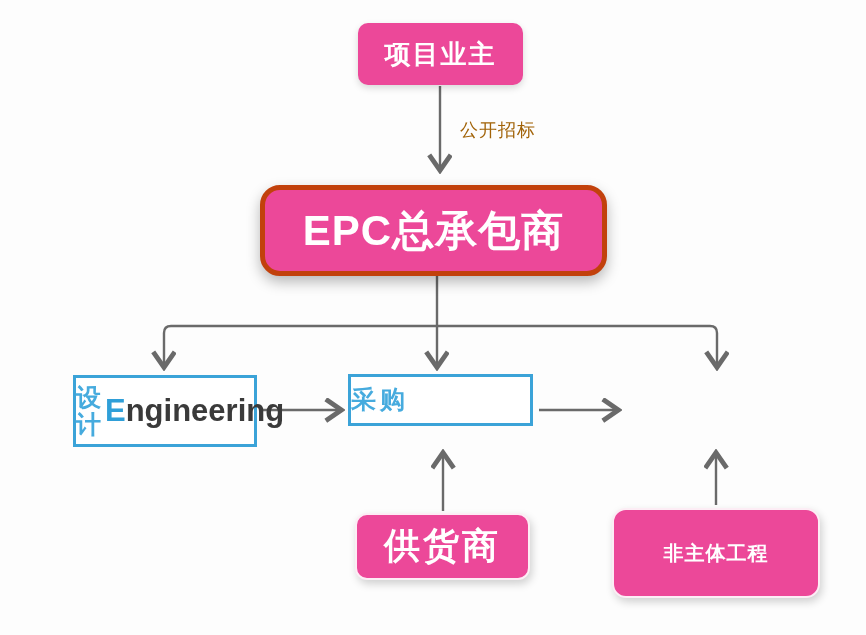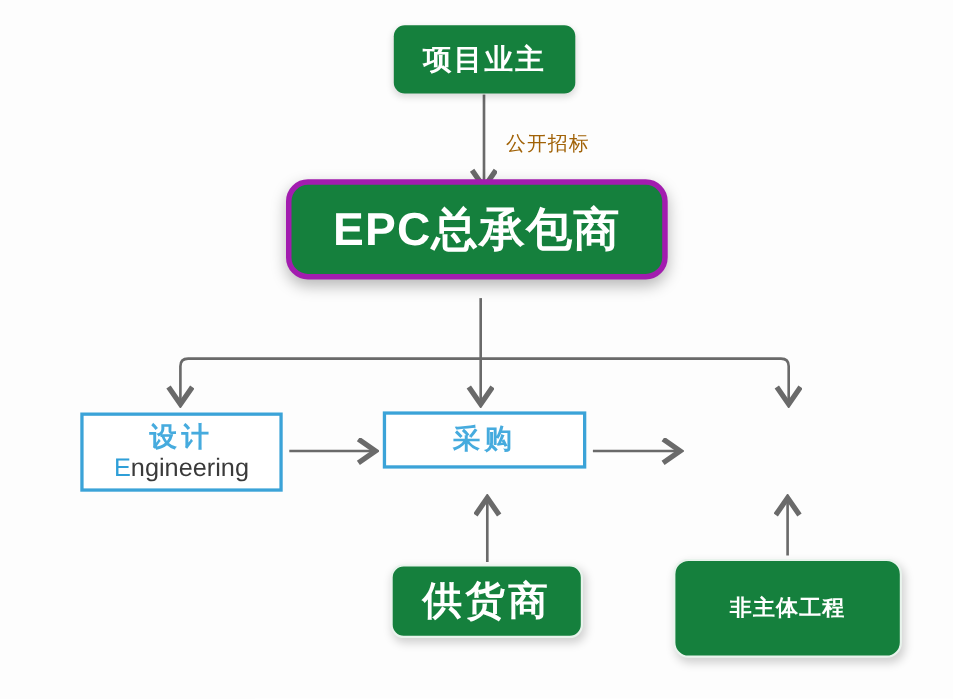--- a/index.html
+++ b/index.html
@@ -13,35 +13,35 @@
     background:#fdfdfd;
     overflow:hidden;
   }
   .connector-layer{
     position:absolute;left:0;top:0;width:866px;height:635px;
     pointer-events:none;
   }
   
   .node-blue{
     position:absolute;
-    background:#15803d;
+    background:#ec4899;
     color:#ffffff;
     display:flex;flex-direction:column;align-items:center;justify-content:center;
     text-align:center;
     border-radius:10px;
     box-shadow:0 3px 7px rgba(0,0,0,0.15);
     box-sizing:border-box;
   }
   .node-owner{
     left:358px;top:23px;width:165px;height:62px;
     font-size:26px;font-weight:600;letter-spacing:2px;
   }
   .node-epc{
-    left:260px;top:163px;width:347px;height:91px;
-    border:5px solid #a21caf;
+    left:260px;top:185px;width:347px;height:91px;
+    border:5px solid #c2410c;
     border-radius:20px;
     box-shadow:0 6px 14px rgba(0,0,0,0.28);
     font-size:42px;font-weight:bold;letter-spacing:1px;
   }
   .node-supplier{
     left:355px;top:513px;width:175px;height:67px;
     border:2px solid rgba(255,255,255,0.9);
     border-radius:12px;
     box-shadow:2px 4px 9px rgba(0,0,0,0.18);
     font-size:36px;font-weight:600;letter-spacing:3px;
@@ -53,30 +53,30 @@
     box-shadow:2px 4px 9px rgba(0,0,0,0.18);
     font-size:20px;font-weight:600;letter-spacing:1px;
     line-height:1.3;
   }
   
   .node-phase{
     position:absolute;
     background:#ffffff;
     border:3px solid #3ba3d8;
     box-sizing:border-box;
-    display:flex;flex-direction:column;align-items:center;justify-content:center;
+    display:flex;flex-direction:row;align-items:center;
     text-align:center;
   }
   .node-phase .zh{
     color:#46abde;
     font-size:25px;font-weight:bold;letter-spacing:4px;
     line-height:1.1;
   }
   .node-phase .en{
-    font-size:23px;font-weight:400;
+    font-size:31px;font-weight:700;
     color:#3a3a3a;
     line-height:1.15;
   }
   .node-phase .en .initial{color:#2f9fd8;}
   .node-phase .en.muted{color:#8e8e8e;}
   .node-engineering{left:73px;top:375px;width:184px;height:72px;}
   .node-procurement{left:348px;top:374px;width:185px;height:52px;}
   .node-construction{left:625px;top:374px;width:185px;height:73px;}
   
   .edge-label{

